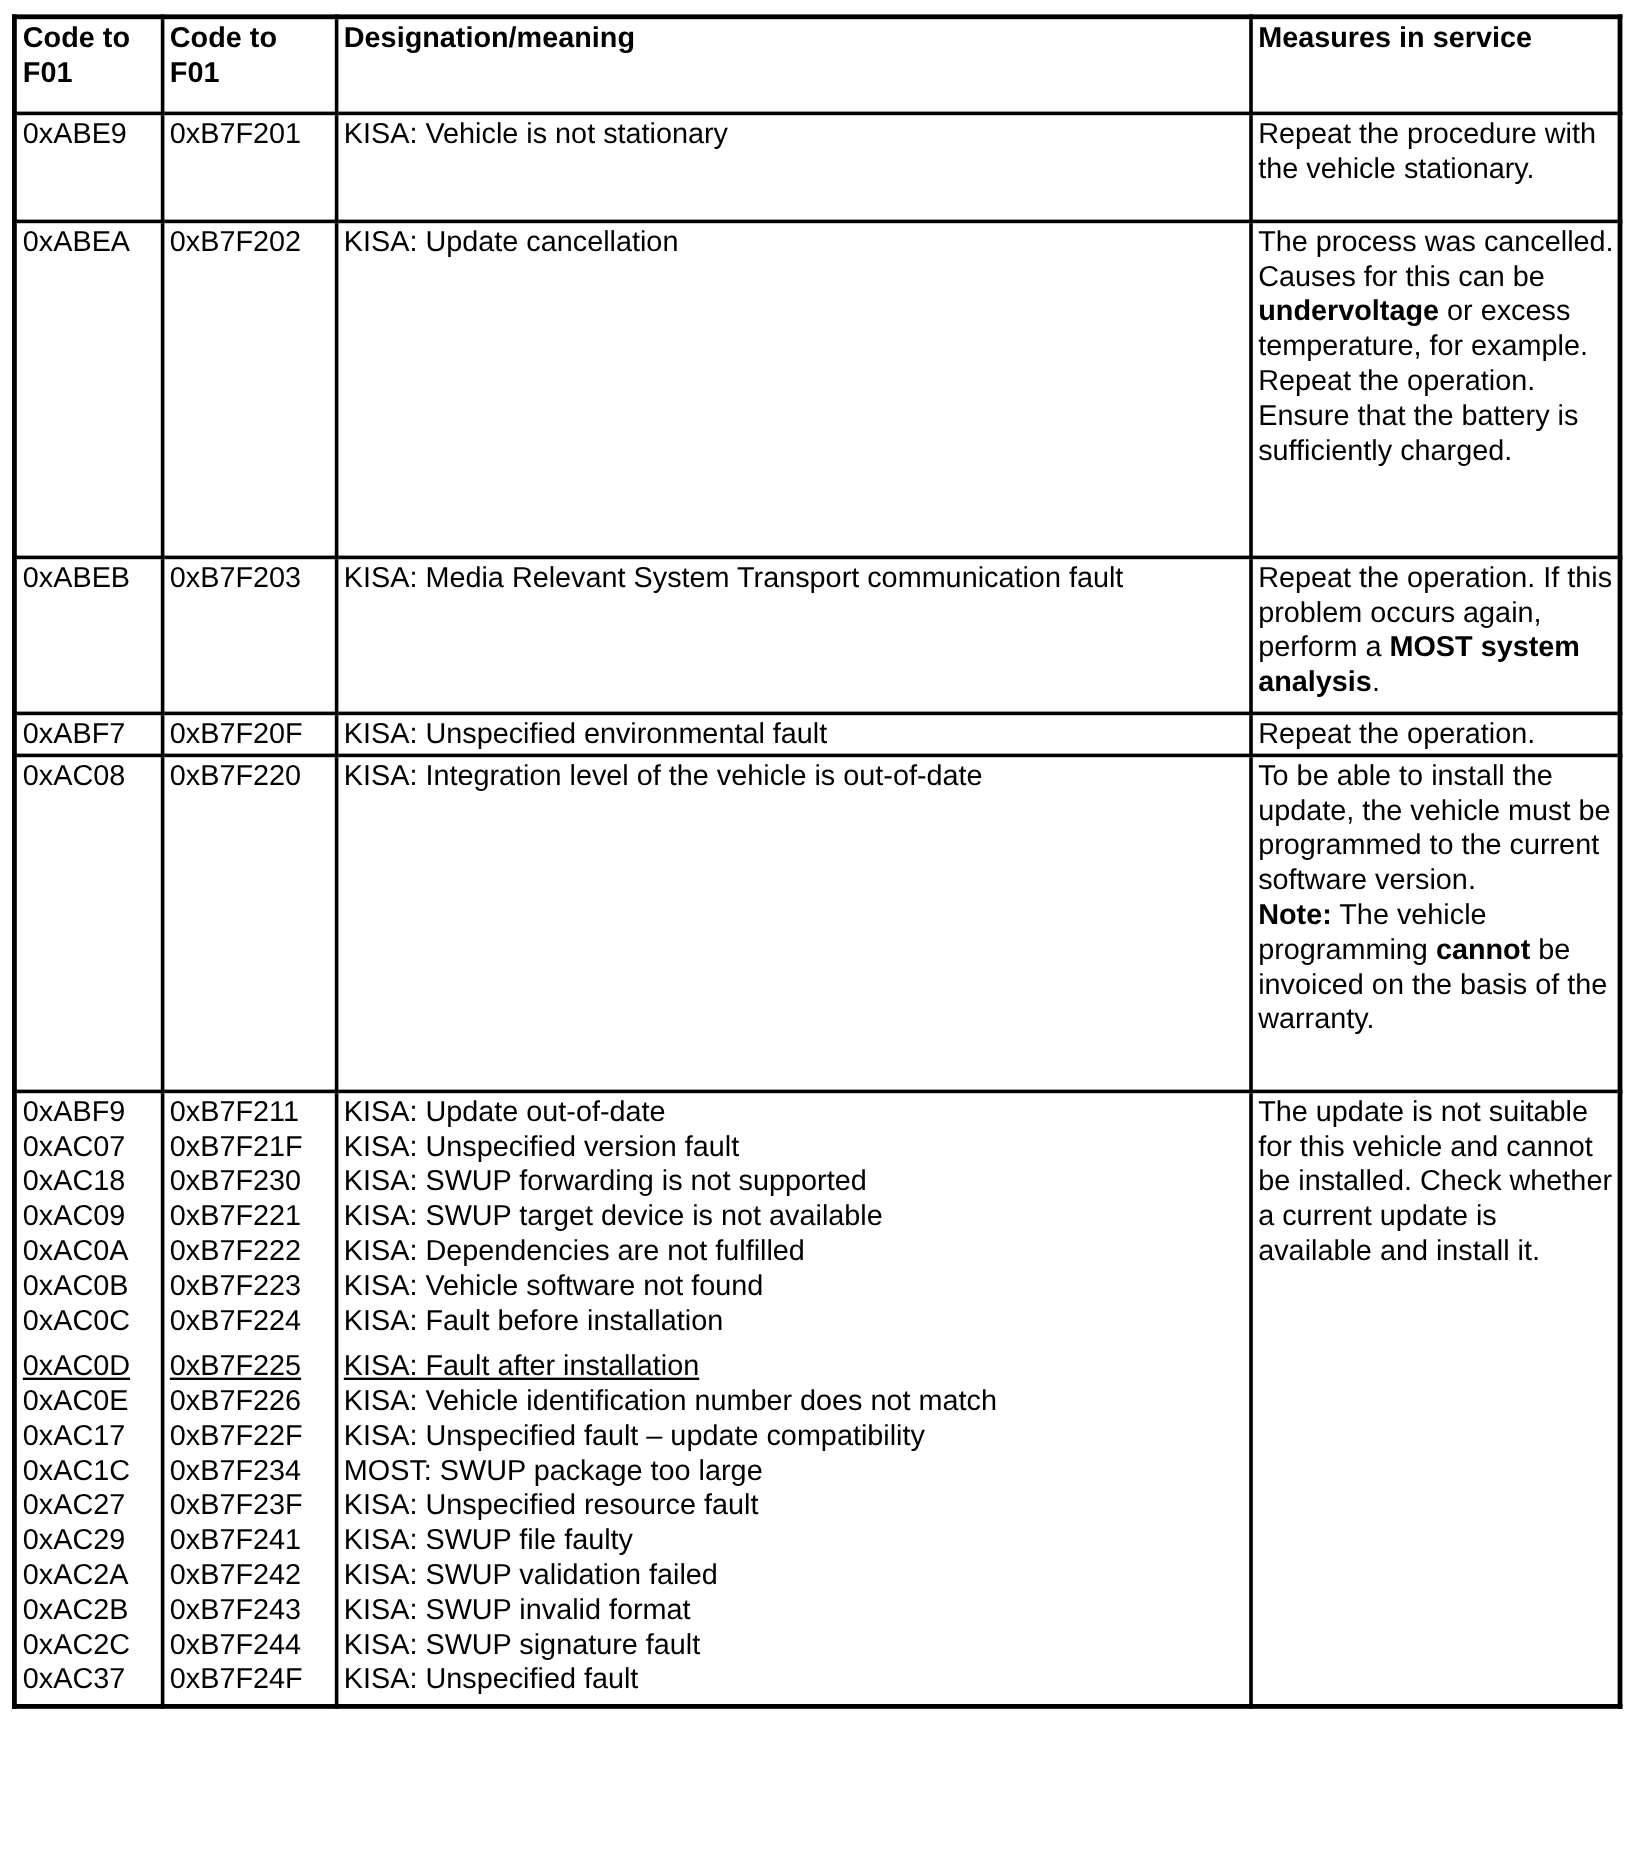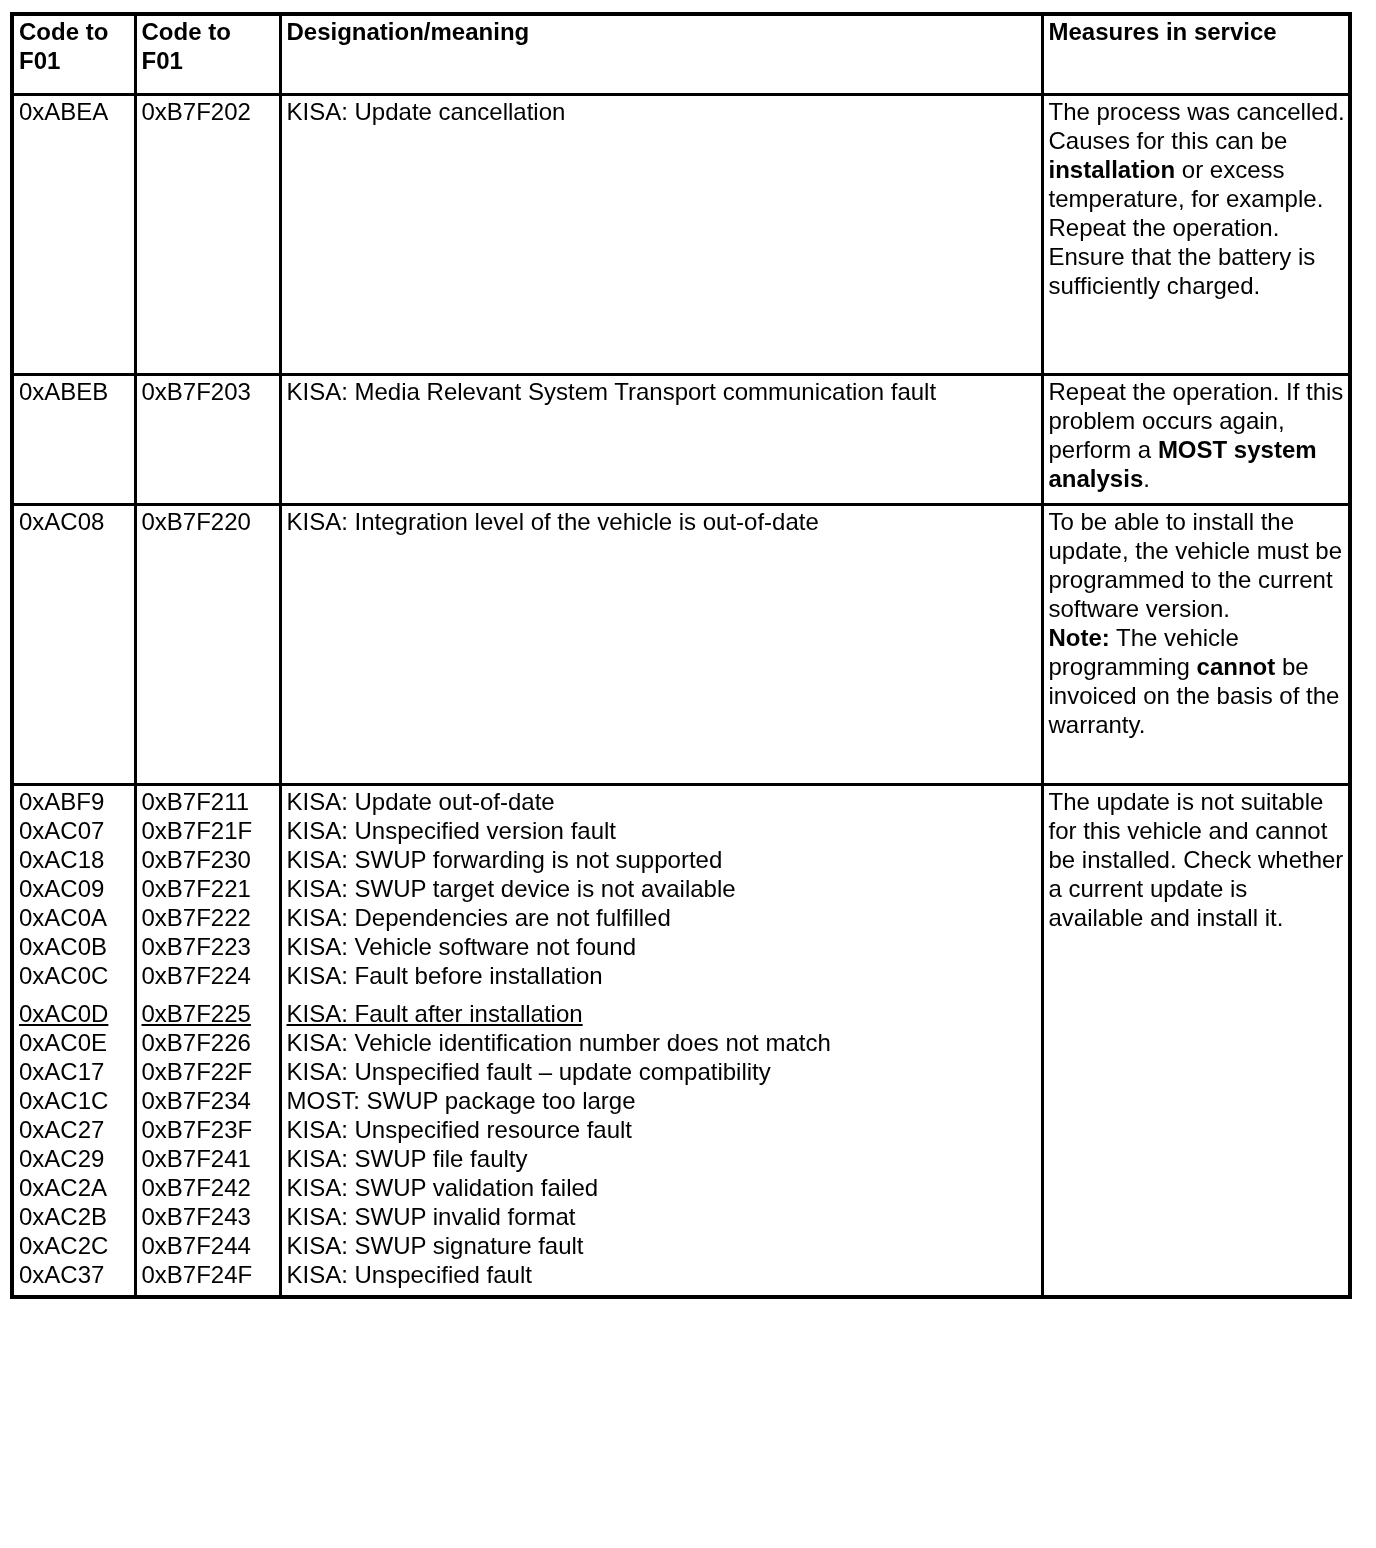--- a/index.html
+++ b/index.html
@@ -45,46 +45,74 @@
   </colgroup>
   <thead>
     <tr style="height:80px">
       <th>Code to F01</th>
       <th>Code to F01</th>
       <th>Designation/meaning</th>
       <th>Measures in service</th>
     </tr>
   </thead>
   <tbody id="tbody">
+      <tr style="height: 90px;">
+        <td>
+          <div class="ln">0xABE9</div>
+        </td>
+        <td>
+          <div class="ln">0xB7F201</div>
+        </td>
+        <td>
+          <div class="">KISA: Vehicle is not stationary</div>
+        </td>
+        <td>
+          <p class="mp"><span>Repeat the procedure with the vehicle stationary.</span></p>
+        </td>
+      </tr>
       <tr style="height: 280px;">
         <td>
           <div class="ln">0xABEA</div>
         </td>
         <td>
           <div class="ln">0xB7F202</div>
         </td>
         <td>
           <div class="">KISA: Update cancellation</div>
         </td>
         <td>
-          <p class="mp"><span>The process was cancelled. Causes for this can be </span><span class="b">installation</span><span> or excess temperature, for example. Repeat the operation. Ensure that the battery is sufficiently charged.</span></p>
+          <p class="mp"><span>The process was cancelled. Causes for this can be </span><span class="b">undervoltage</span><span> or excess temperature, for example. Repeat the operation. Ensure that the battery is sufficiently charged.</span></p>
         </td>
       </tr>
       <tr style="height: 130px;">
         <td>
           <div class="ln">0xABEB</div>
         </td>
         <td>
           <div class="ln">0xB7F203</div>
         </td>
         <td>
           <div class="">KISA: Media Relevant System Transport communication fault</div>
         </td>
         <td>
           <p class="mp"><span>Repeat the operation. If this problem occurs again, perform a </span><span class="b">MOST system analysis</span><span>.</span></p>
+        </td>
+      </tr>
+      <tr style="height: 32px;">
+        <td>
+          <div class="ln">0xABF7</div>
+        </td>
+        <td>
+          <div class="ln">0xB7F20F</div>
+        </td>
+        <td>
+          <div class="">KISA: Unspecified environmental fault</div>
+        </td>
+        <td>
+          <p class="mp"><span>Repeat the operation.</span></p>
         </td>
       </tr>
       <tr style="height: 280px;">
         <td>
           <div class="ln">0xAC08</div>
         </td>
         <td>
           <div class="ln">0xB7F220</div>
         </td>
         <td>

